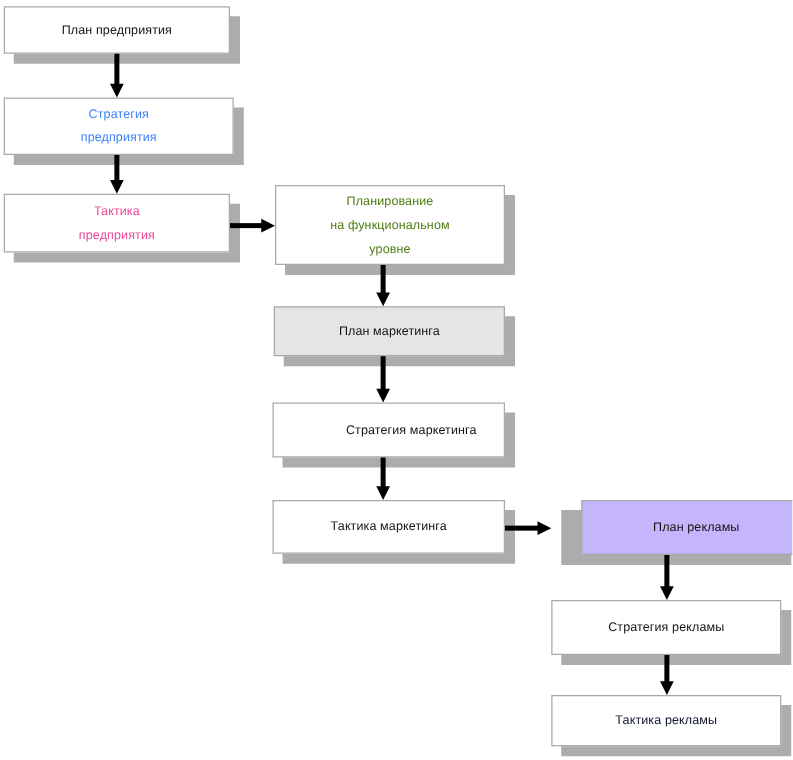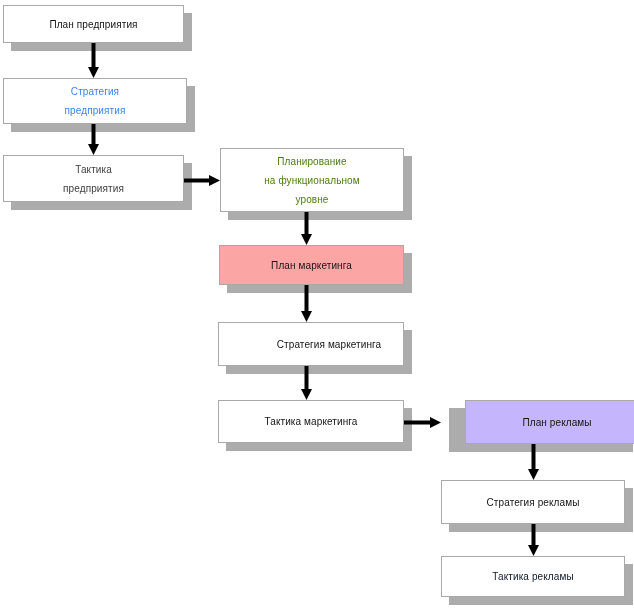--- a/index.html
+++ b/index.html
@@ -68,31 +68,31 @@
     <div class="node" style="left: 3px; top: 5px; width: 181px; height: 38px; background: rgb(255, 255, 255); border-color: rgb(169, 169, 169);">
       <span class="label" style="color: rgb(20, 20, 20);">План предприятия</span>
     </div>
     <div class="shadow" style="left: 11px; top: 86px; width: 184px; height: 46px; background: rgb(172, 172, 172);"></div>
     <div class="node" style="left: 3px; top: 78px; width: 184px; height: 46px; background: rgb(255, 255, 255); border-color: rgb(169, 169, 169);">
       <span class="label" style="color: #3b82f6;">Стратегия
 предприятия</span>
     </div>
     <div class="shadow" style="left: 11px; top: 163px; width: 181px; height: 47px; background: rgb(172, 172, 172);"></div>
     <div class="node" style="left: 3px; top: 155px; width: 181px; height: 47px; background: rgb(255, 255, 255); border-color: rgb(169, 169, 169);">
-      <span class="label" style="color: #404040;">Тактика
+      <span class="label" style="color: #ec4899;">Тактика
 предприятия</span>
     </div>
     <div class="shadow" style="left: 228px; top: 156px; width: 184px; height: 64px; background: rgb(172, 172, 172);"></div>
     <div class="node" style="left: 220px; top: 148px; width: 184px; height: 64px; background: rgb(255, 255, 255); border-color: rgb(169, 169, 169);">
       <span class="label" style="color: #4d7c0f;">Планирование
 на функциональном
 уровне</span>
     </div>
     <div class="shadow" style="left: 227px; top: 253px; width: 185px; height: 40px; background: rgb(172, 172, 172);"></div>
-    <div class="node" style="left: 219px; top: 245px; width: 185px; height: 40px; background: #fca5a5; border-color: rgb(169, 169, 169);">
+    <div class="node" style="left: 219px; top: 245px; width: 185px; height: 40px; background: #e5e5e5; border-color: rgb(169, 169, 169);">
       <span class="label" style="color: rgb(20, 20, 20);">План маркетинга</span>
     </div>
     <div class="shadow" style="left: 226px; top: 330px; width: 186px; height: 44px; background: rgb(172, 172, 172);"></div>
     <div class="node" style="left: 218px; top: 322px; width: 186px; height: 44px; background: rgb(255, 255, 255); border-color: rgb(169, 169, 169); padding-left: 36px;">
       <span class="label" style="color: rgb(20, 20, 20);">Стратегия маркетинга</span>
     </div>
     <div class="shadow" style="left: 226px; top: 408px; width: 186px; height: 43px; background: rgb(172, 172, 172);"></div>
     <div class="node" style="left: 218px; top: 400px; width: 186px; height: 43px; background: rgb(255, 255, 255); border-color: rgb(169, 169, 169);">
       <span class="label" style="color: rgb(20, 20, 20);">Тактика маркетинга</span>
     </div>

